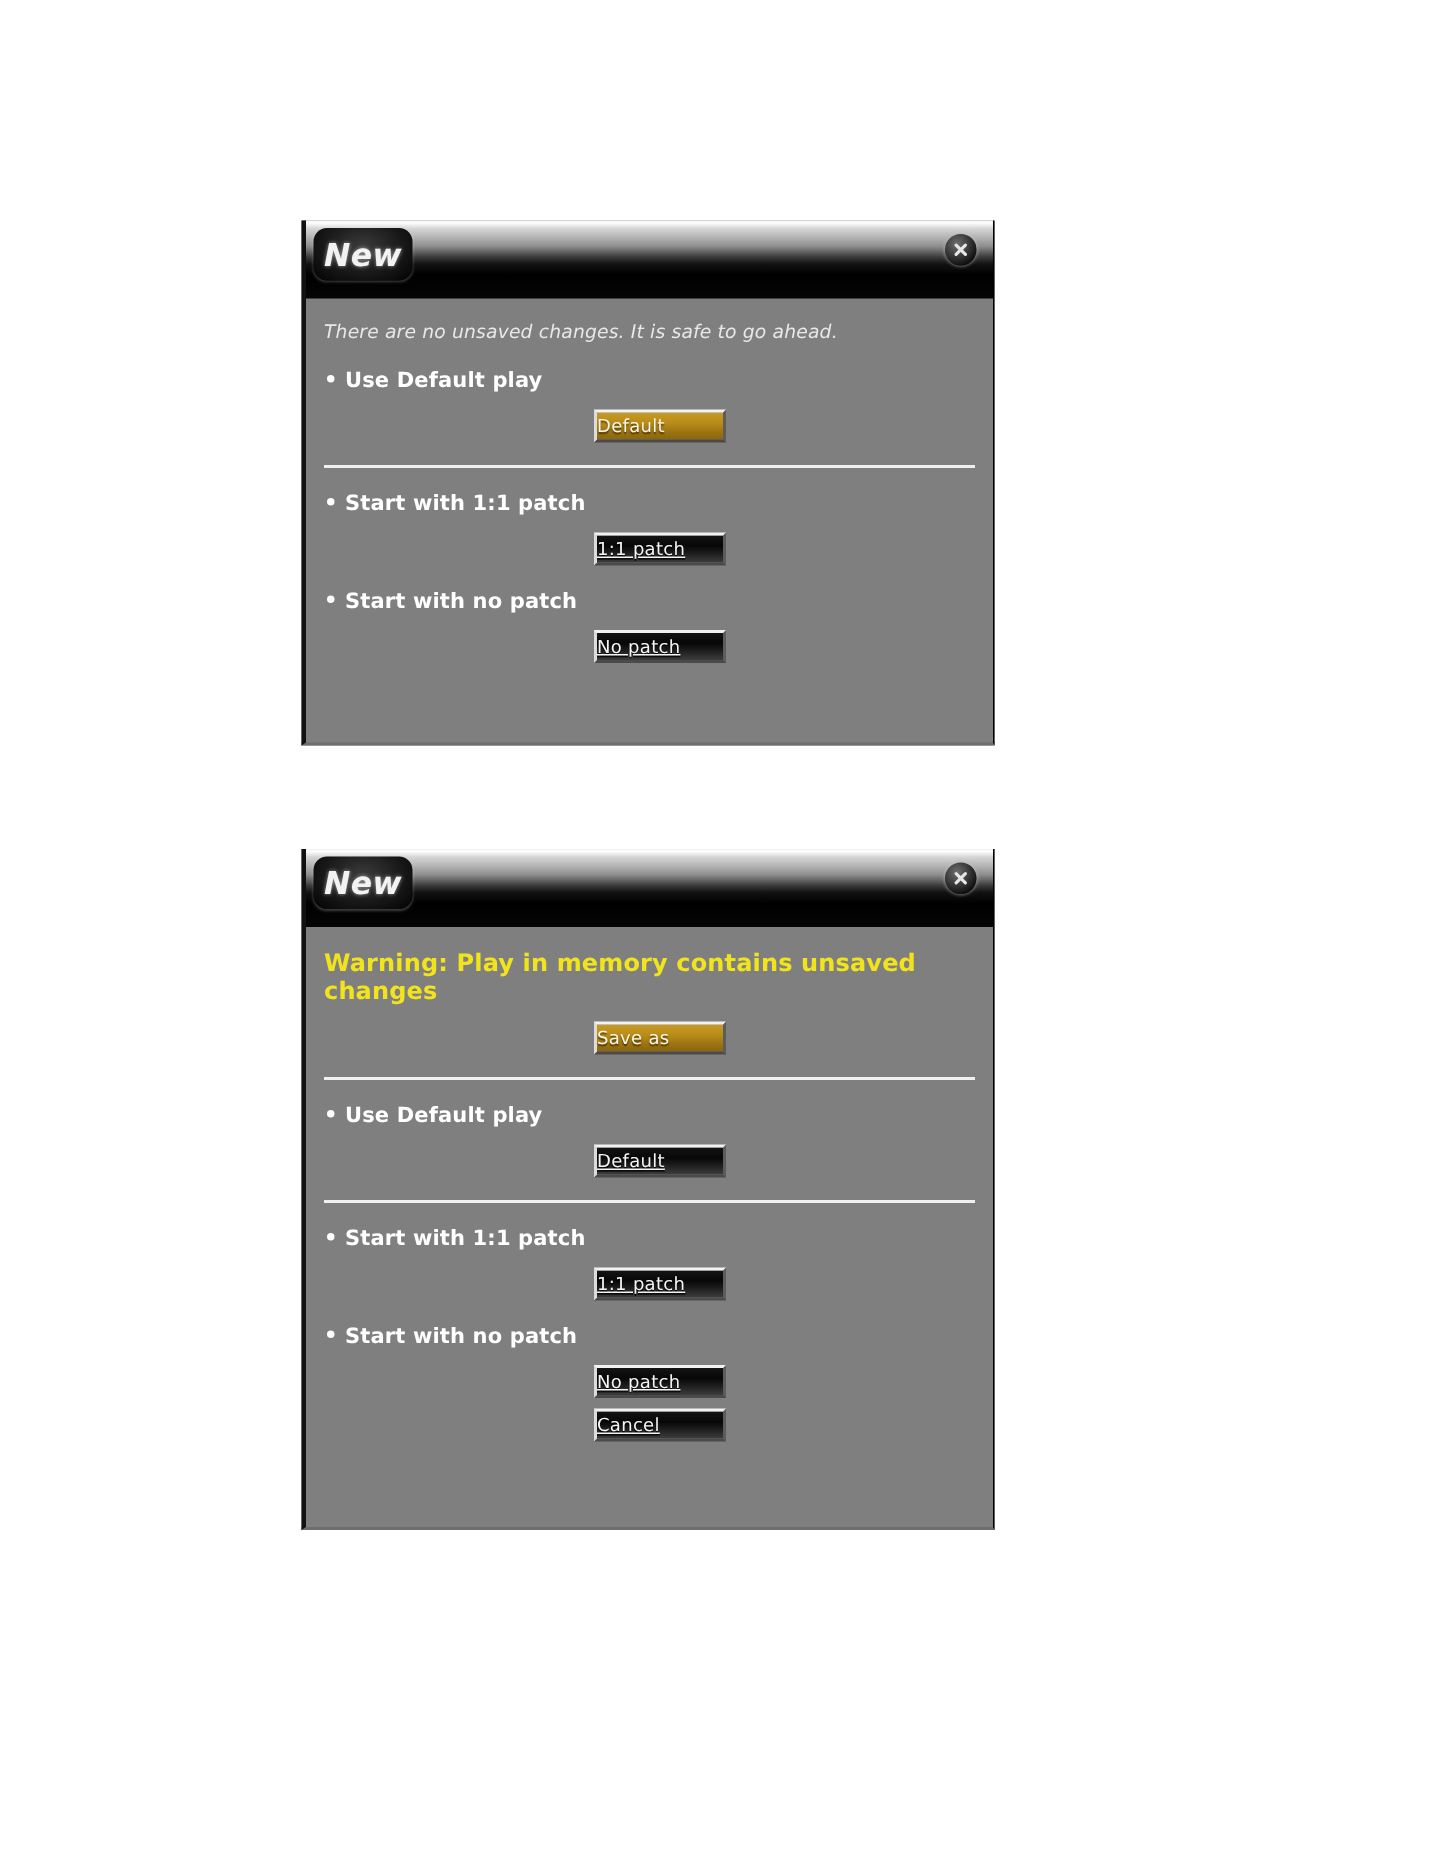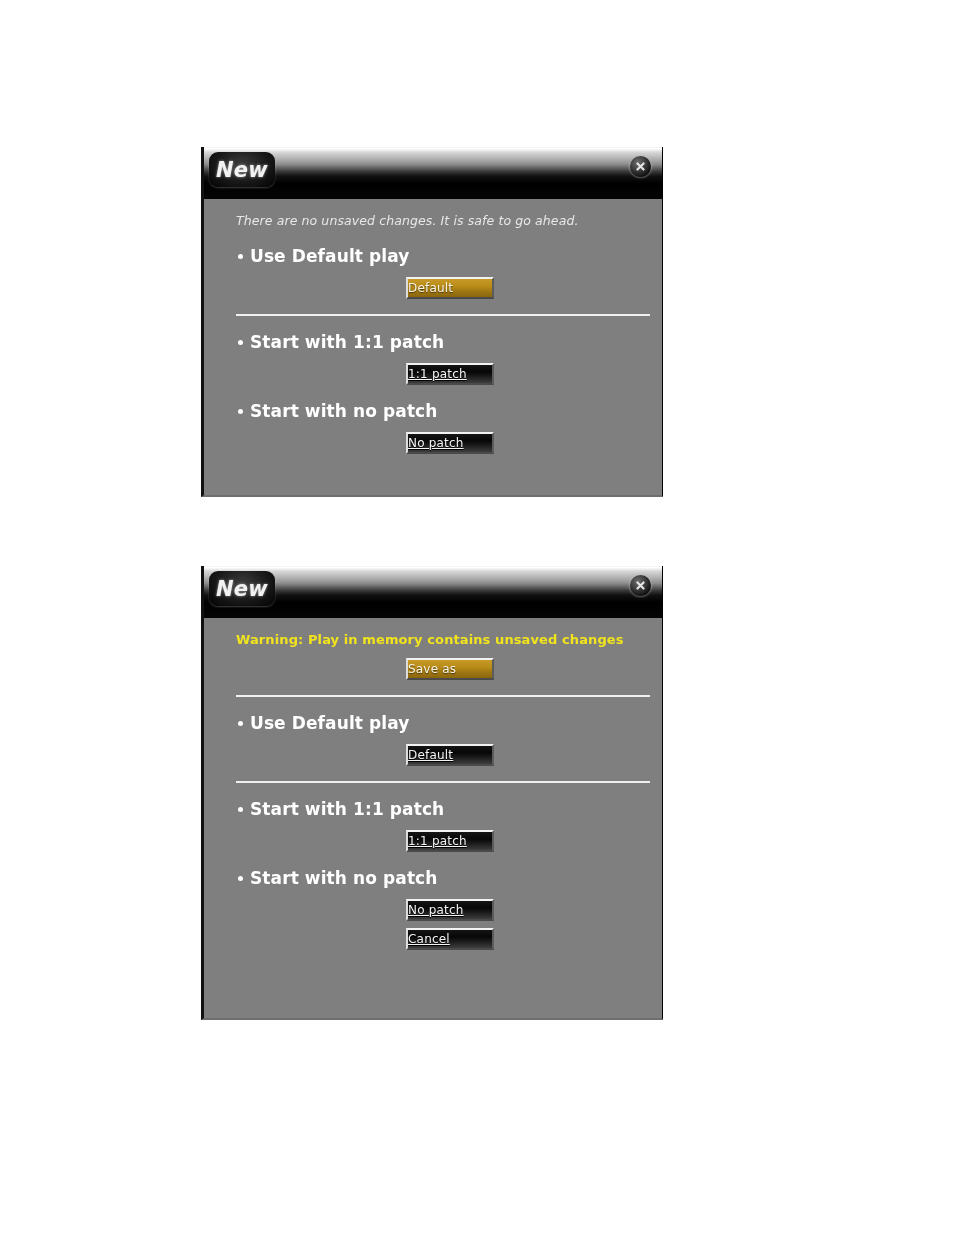--- a/index.html
+++ b/index.html
@@ -79,52 +79,51 @@
     align-items: center;
     justify-content: center;
     cursor: pointer;
   }
   .close-btn svg { display: block; }
 
   
   .dlg-body {
     padding: 0 10px 0 10px;
     position: relative;
-    margin-left: 20px;
   }
 
   .info-line {
     color: #e8e8e8;
     font-style: italic;
     font-size: 12.5px;
     padding: 14px 0 2px 2px;
     letter-spacing: 0.1px;
   }
 
   .warn-title {
     color: #f2e41c;
     font-weight: bold;
-    font-size: 13px;
+    font-size: 16px;
     padding: 14px 0 0 2px;
     letter-spacing: 0.1px;
   }
   .warn-body {
     color: #f2e41c;
     font-style: italic;
     font-size: 12.5px;
     line-height: 15.5px;
     padding: 10px 0 0 2px;
   }
 
   .bullet-row {
     display: flex;
     align-items: baseline;
     color: #ffffff;
     font-weight: bold;
-    font-size: 17px;
+    font-size: 14px;
     padding: 16px 0 0 4px;
     letter-spacing: 0.1px;
   }
   .bullet-dot {
     display: inline-block;
     width: 5px;
     height: 5px;
     border-radius: 50%;
     background: #ffffff;
     margin-right: 7px;

